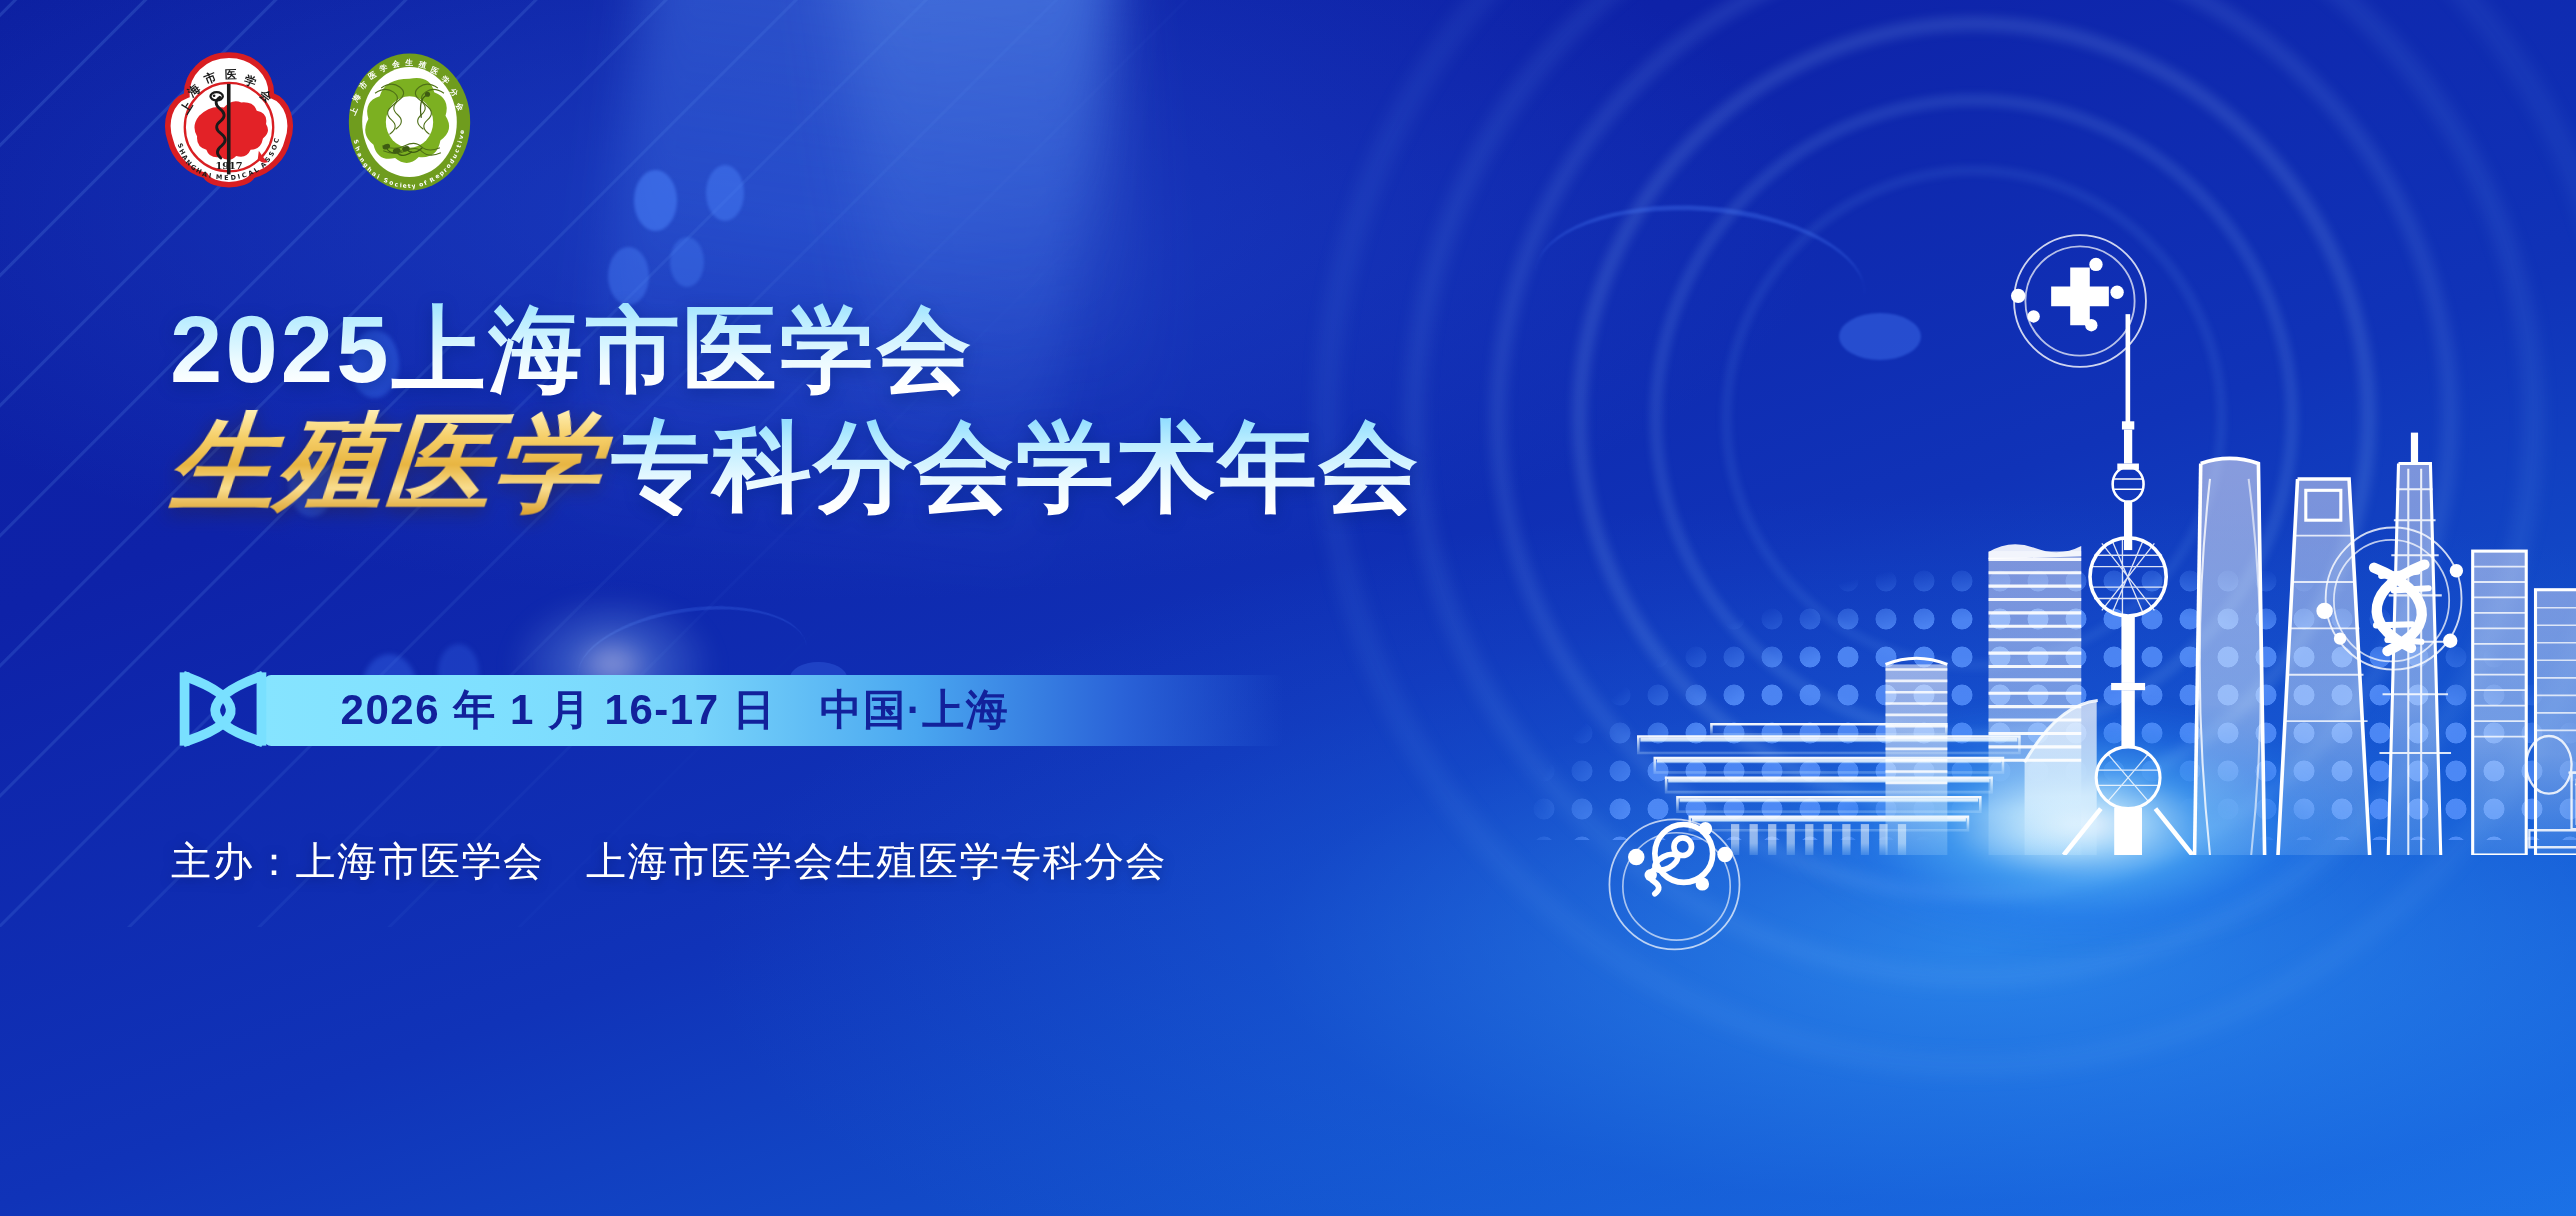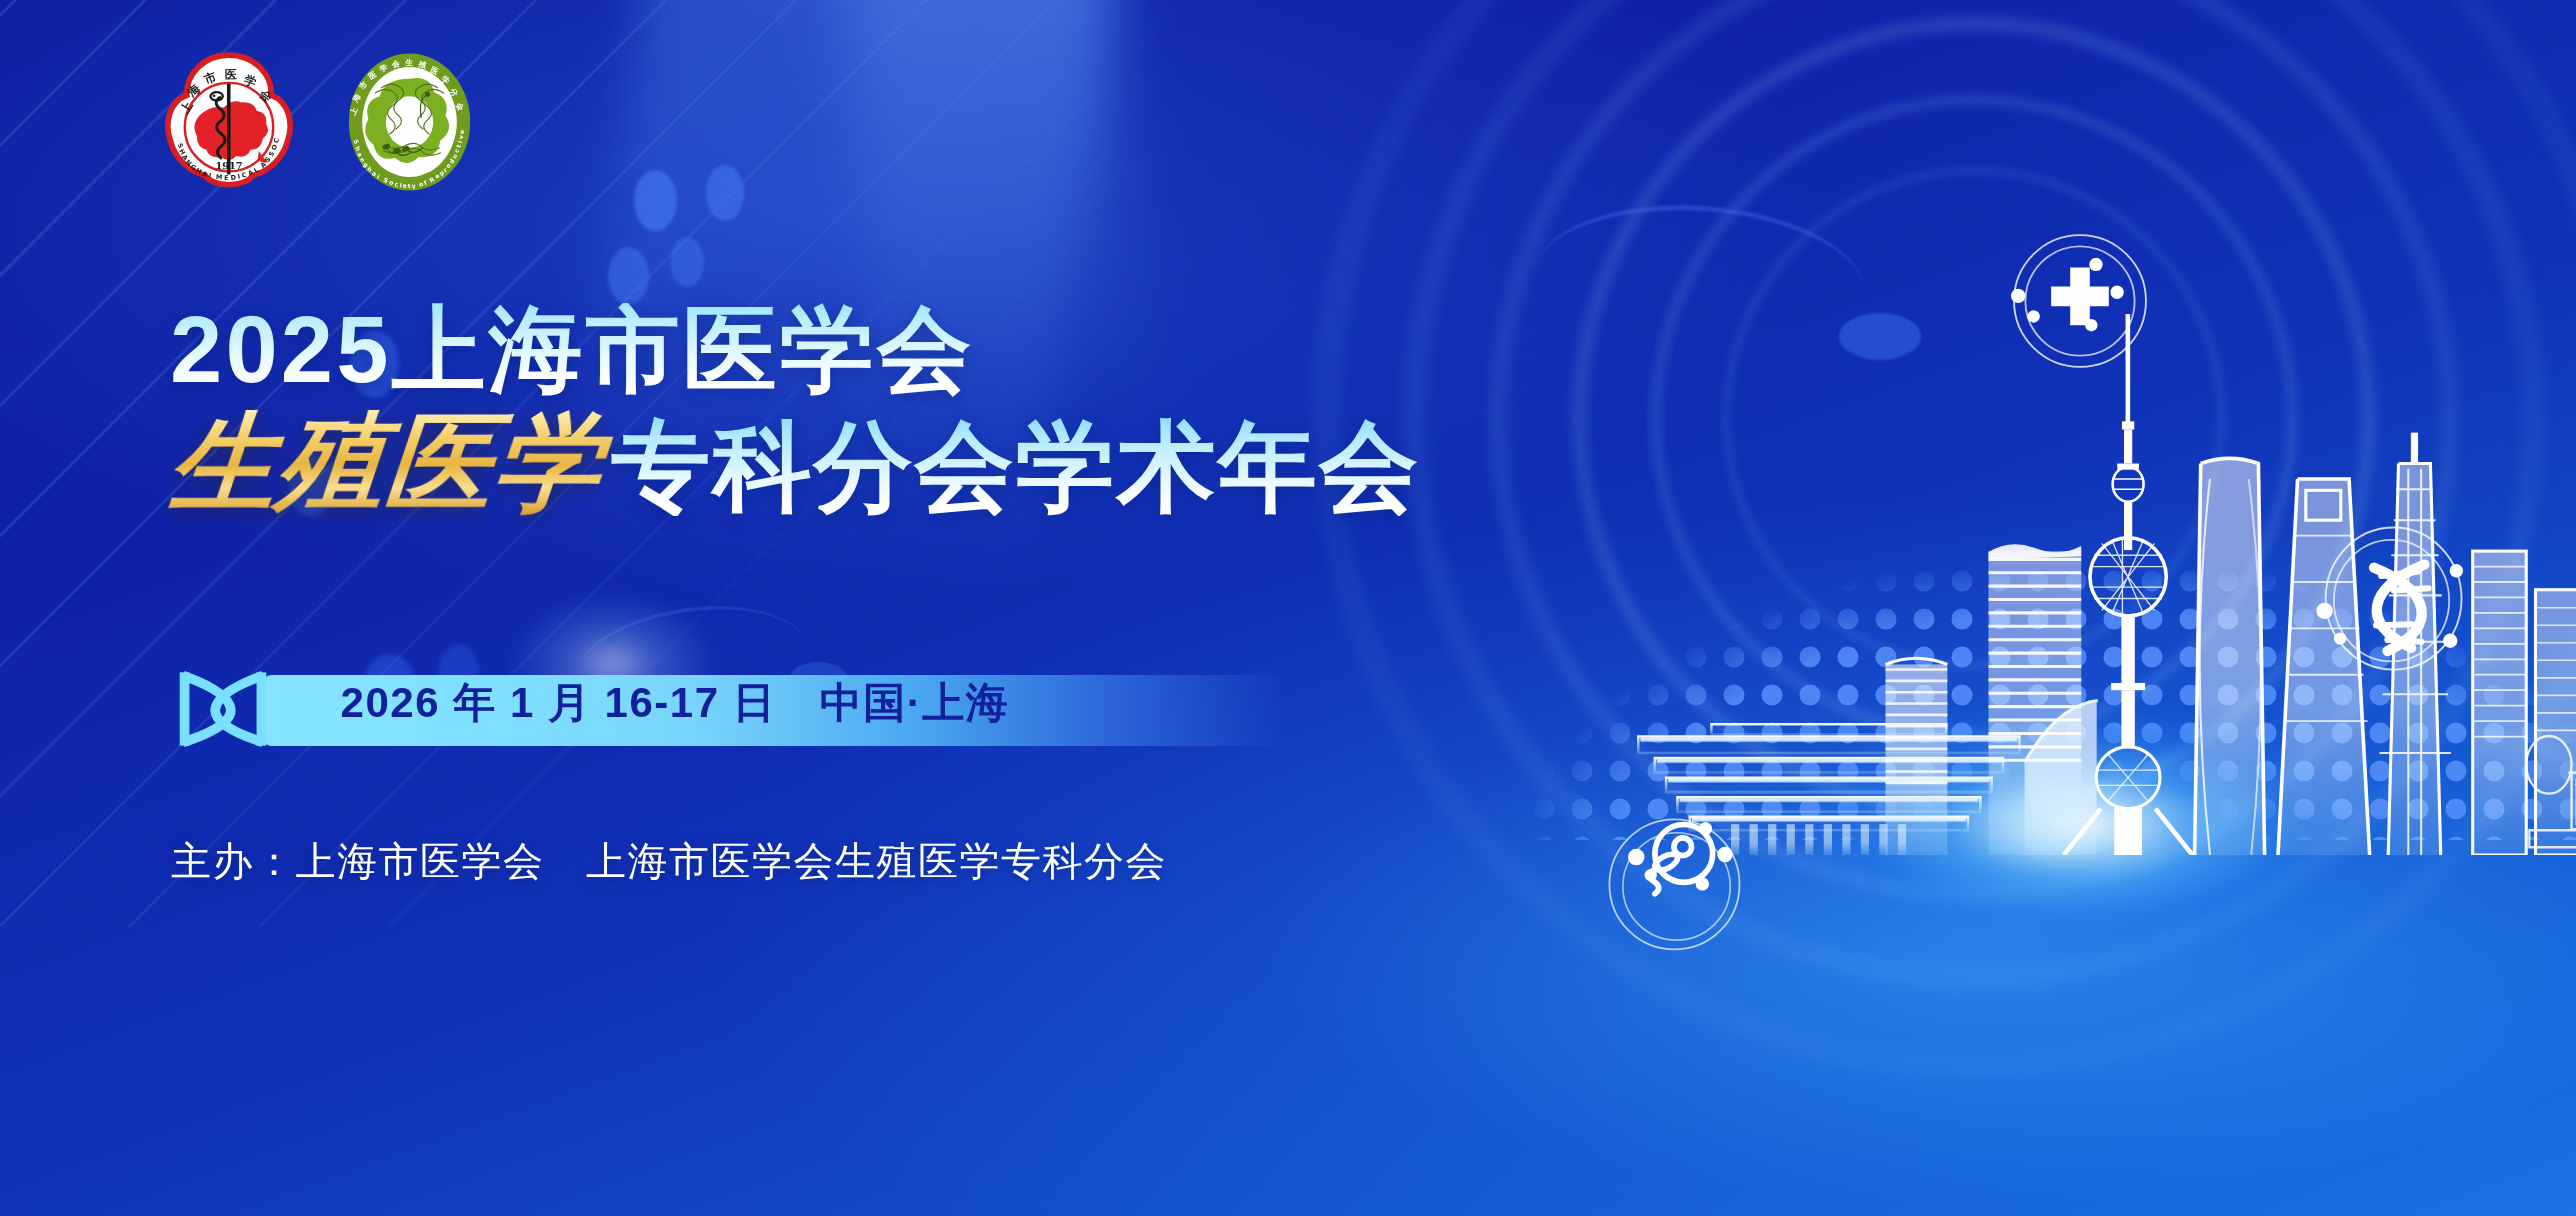--- a/index.html
+++ b/index.html
@@ -151,21 +151,21 @@
     filter:drop-shadow(0 4.1px 8.2px rgba(0,30,120,.45));
   }
 
   
   .datebar-row{position:absolute;left:169px;top:668px;display:flex;align-items:center;}
   .dna-badge{position:relative;z-index:3;margin-right:-13.4px;}
   .datebar{
     position:relative;
     width:1020px;height:71px;border-radius:7.2px;
     background:linear-gradient(90deg,#86e4ff 0%,#7fe0ff 22%,#79d5fb 42%,#4aa7f0 64%,#2a63d8 84%,rgba(26,55,180,0) 100%);
-    display:flex;
+    display:flex;align-items:center;
     padding-left:77px;
   }
   .datebar-text{
     font-size:42px;font-weight:bold;color:#12219b;letter-spacing:1.5px;white-space:nowrap;
     font-family:"Liberation Sans","DejaVu Sans",sans-serif;
   }
 
   
   .organizer{
     position:absolute;left:171px;top:834px;

